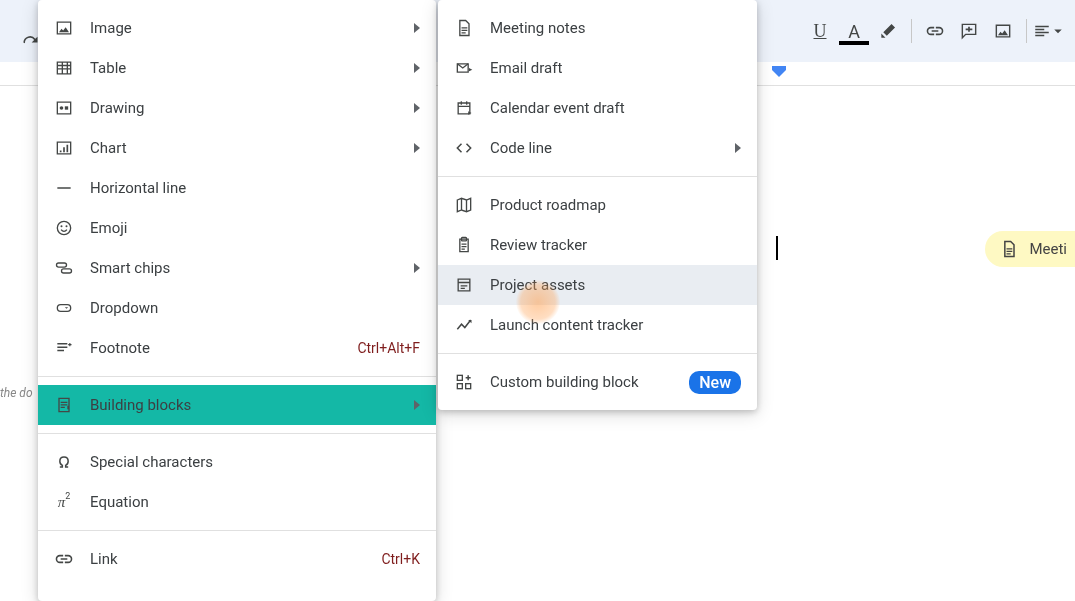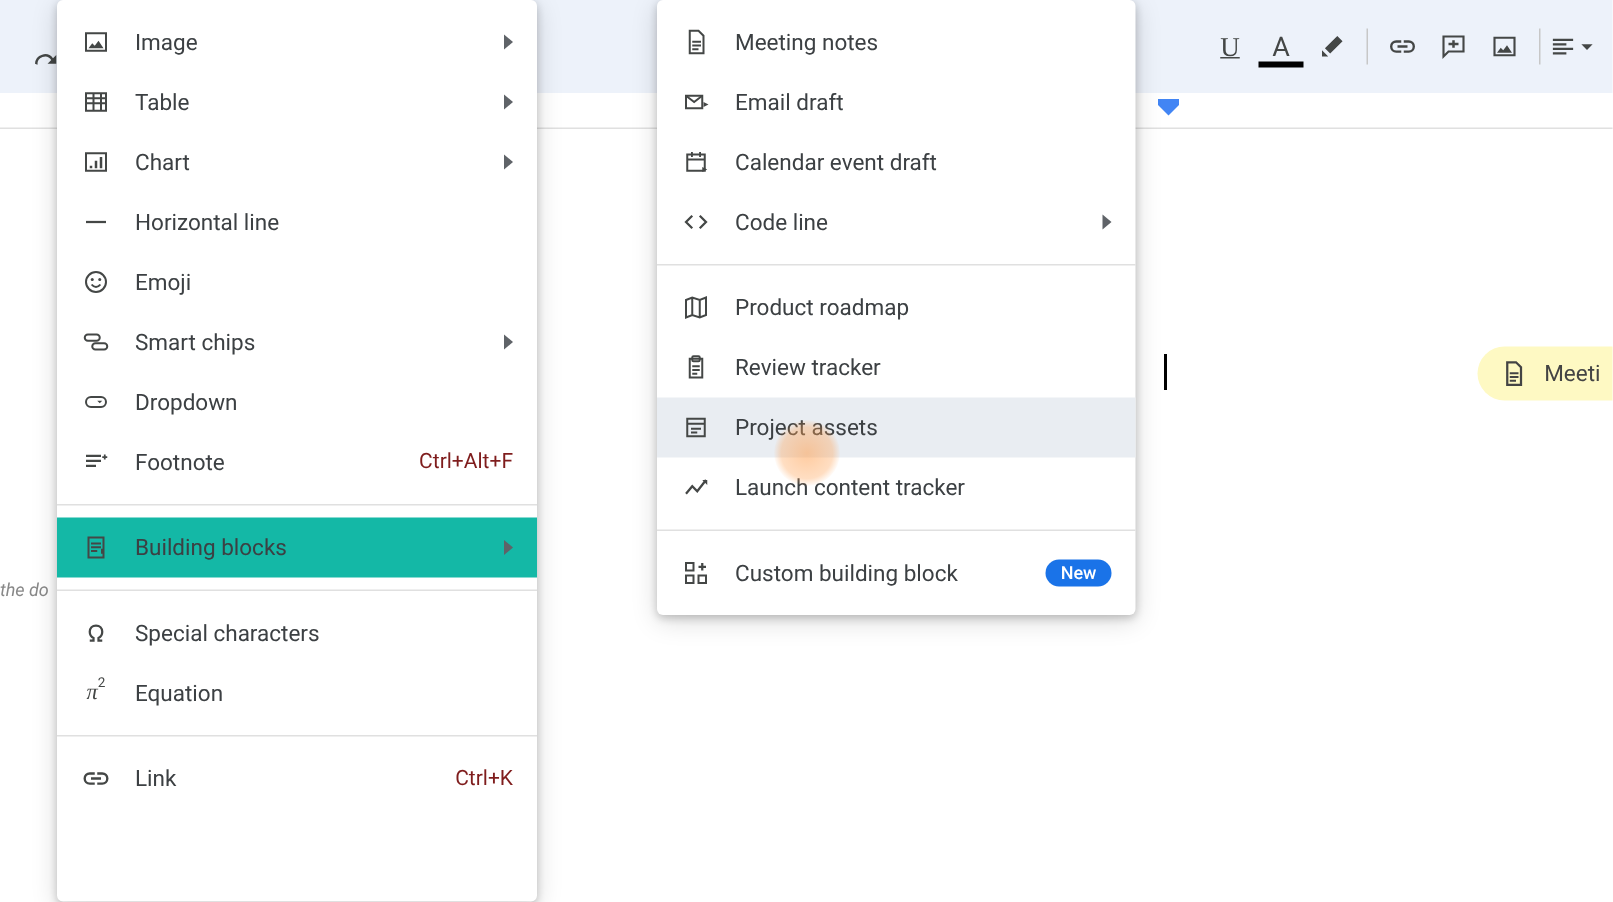--- a/index.html
+++ b/index.html
@@ -23,32 +23,32 @@
   .tab-marker::before { content: ""; position: absolute; top: 0; left: 0; right: 0; height: 4px; background: #4285f4; }
   .tab-marker::after { content: ""; position: absolute; top: 4px; left: 0; width: 0; height: 0; border-left: 7px solid transparent; border-right: 7px solid transparent; border-top: 7px solid #4285f4; }
   .doc-paper { position: absolute; top: 85px; left: 0; right: 0; bottom: 0; background: #fff; border-top: 1px solid #e0e0e0; }
   .doc-label { position: absolute; top: 300px; left: 0; color: #888; font-style: italic; font-size: 12px; }
   .cursor { position: absolute; top: 150px; left: 776px; width: 2px; height: 24px; background: #000; }
   .side-chip { position: absolute; top: 145px; right: 0; height: 36px; background: #fef9c3; border-radius: 18px 0 0 18px; display: flex; align-items: center; padding: 0 8px 0 14px; gap: 10px; color: #444; font-size: 15px; }
   .side-chip svg { width: 20px; height: 20px; }
   
   
   .menu { position: absolute; background: #fff; border-radius: 4px; box-shadow: 0 2px 6px rgba(0,0,0,0.2), 0 4px 18px rgba(0,0,0,0.15); padding: 8px 0; font-size: 15px; color: #3c4043; }
-  .menu-main { top: 0; left: 38px; width: 320px; height: 601px; }
+  .menu-main { top: 0; left: 38px; width: 398px; height: 601px; }
   .menu-sub  { top: 0; left: 438px; width: 319px; }
   .mi { display: flex; align-items: center; height: 40px; padding: 0 16px; gap: 16px; position: relative; }
   .mi-ico { width: 20px; height: 20px; display: flex; align-items: center; justify-content: center; color: #444746; flex: none; }
   .mi-ico svg { width: 20px; height: 20px; }
   .mi-label { flex: 1; }
   .mi-sc { color: #7f1d1d; font-size: 14px; }
   .mi-arrow { width: 0; height: 0; border-top: 5px solid transparent; border-bottom: 5px solid transparent; border-left: 6px solid #5f6368; }
   .mi.hover { background: #14b8a6; }
   .mi.highlight { background: #e9edf2; }
   .sep { height: 1px; background: #e0e0e0; margin: 8px 0; }
-  .badge { background: #1a73e8; color: #fff; font-size: 12px; font-weight: 500; padding: 2px 10px; border-radius: 10px; }
+  .badge { background: #1a73e8; color: #fff; font-size: 16px; font-weight: 500; padding: 2px 10px; border-radius: 10px; }
   
   
   .click-marker { position: absolute; width: 44px; height: 44px; border-radius: 50%; background: radial-gradient(circle, rgba(255,160,80,0.55) 0%, rgba(255,160,80,0.35) 55%, rgba(255,160,80,0) 72%); pointer-events: none; top: 280px; left: 516px; }
   
   
   .redo { position: absolute; top: 30px; left: 20px; color: #444746; }
   .redo svg { width: 20px; height: 20px; }
 </style>
 </head>
 <body>
@@ -134,20 +134,31 @@
           <path fill="none" stroke="currentColor" stroke-width="1.6" d="M4 5h16v14H4zM4 9h16M4 13h16M10 5v14M16 5v14"></path>
         </svg>
       </span>
     <span class="mi-label">Table</span>
     <span class="mi-arrow"></span>
   </div>
   <div class="mi">
     <span class="mi-ico">
         <svg viewBox="0 0 24 24">
           <path fill="none" stroke="currentColor" stroke-width="1.6" d="M4 5h16v14H4z"></path>
+          <circle cx="9" cy="12" r="2.2" fill="currentColor"></circle>
+          <rect x="13" y="10" width="4" height="4" fill="currentColor"></rect>
+        </svg>
+      </span>
+    <span class="mi-label">Drawing</span>
+    <span class="mi-arrow"></span>
+  </div>
+  <div class="mi">
+    <span class="mi-ico">
+        <svg viewBox="0 0 24 24">
+          <path fill="none" stroke="currentColor" stroke-width="1.6" d="M4 5h16v14H4z"></path>
           <path fill="currentColor" d="M7 15h2v2H7zM11 11h2v6h-2zM15 8h2v9h-2z"></path>
         </svg>
       </span>
     <span class="mi-label">Chart</span>
     <span class="mi-arrow"></span>
   </div>
   <div class="mi">
     <span class="mi-ico">
         <svg viewBox="0 0 24 24">
           <path stroke="currentColor" stroke-width="1.8" d="M4 12h16"></path>

